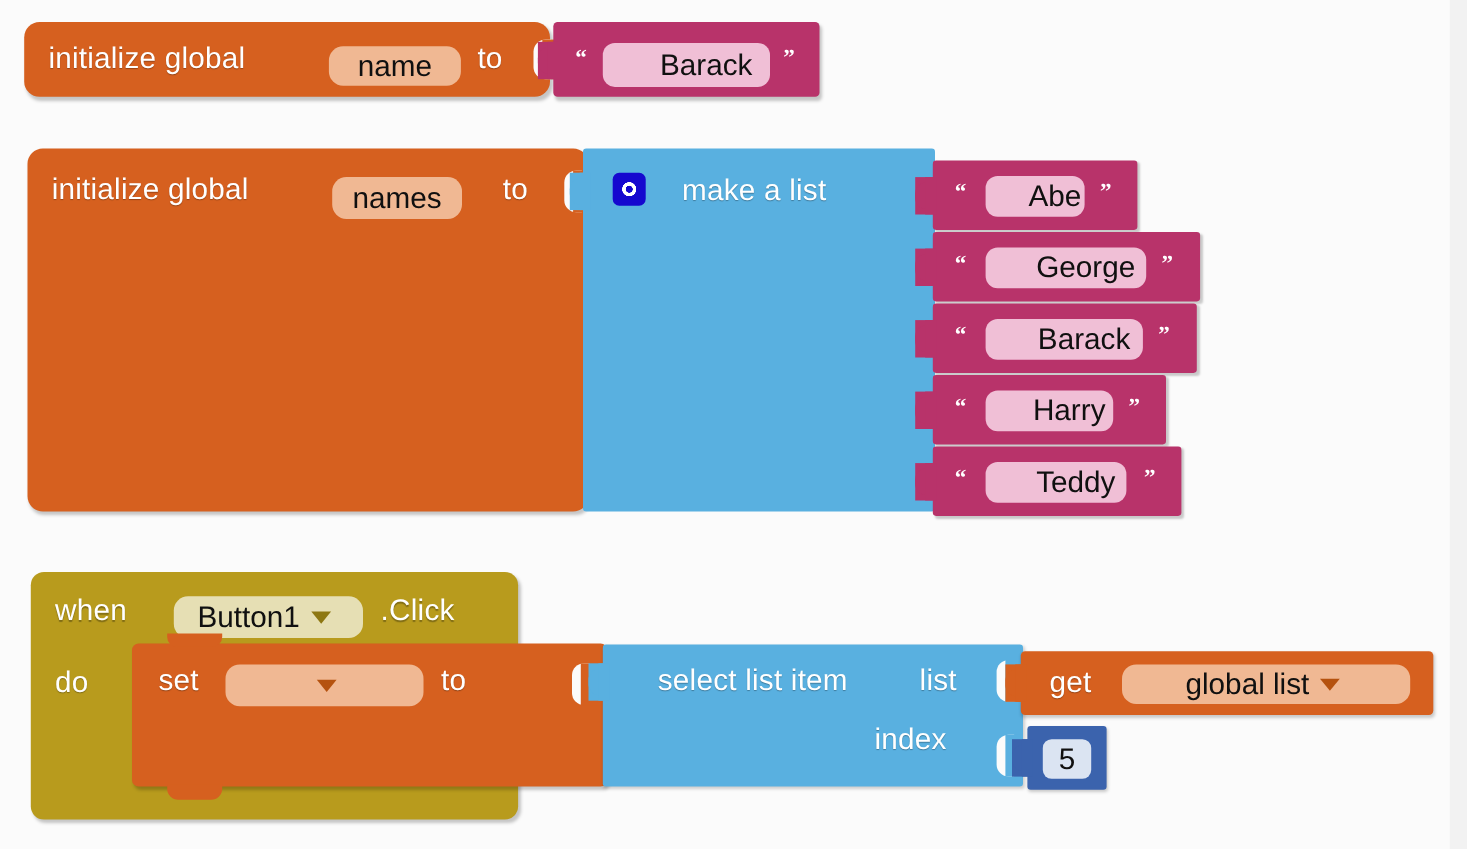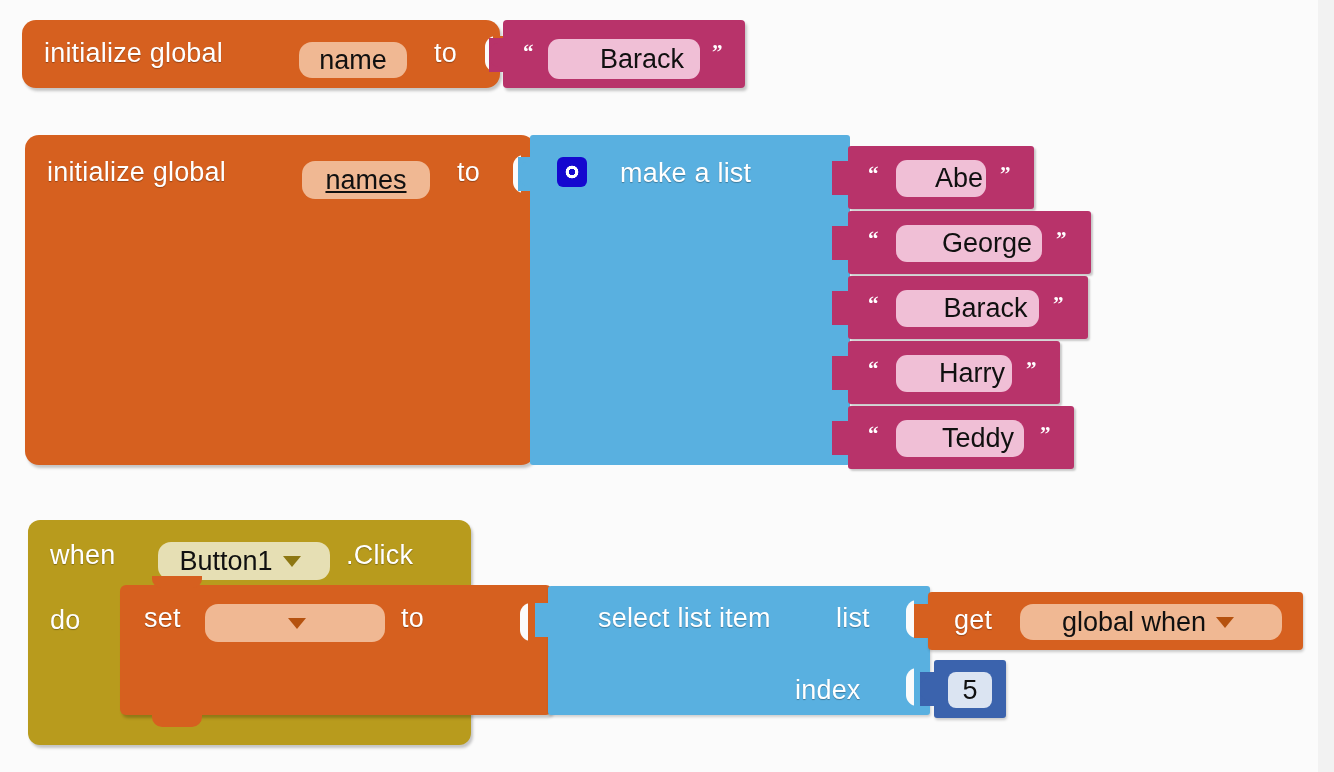--- a/index.html
+++ b/index.html
@@ -71,41 +71,41 @@
 </style>
 </head>
 <body>
 
 <div id="canvas">
 
   <div class="right-gutter"></div>
 
   <div class="blk shadow" style="left:22px;top:20px;width:478px;height:68px;background:#d6601f;border-radius:14px;">
     <div class="lbl" style="left:22px;top:18px;">initialize global</div>
-    <div class="field orangef" style="left:277px;top:22px;width:108px;height:36px;">
+    <div class="field orangef" style="left:277px;top:22px;width:120px;height:36px;">
       <span>name</span>
     </div>
     <div class="lbl" style="left:412px;top:18px;">to</div>
 
     <div style="position:absolute;left:463px;top:16px;width:16px;height:36px;background:#fbfbfb;border-radius:11px 0 0 11px;"></div>
     <div style="position:absolute;left:471px;top:16px;width:12px;height:36px;background:#d6601f;"></div>
   </div>
 
   <div class="blk shadow magenta" style="left:503px;top:20px;width:242px;height:68px;border-radius:4px;">
     <div class="plug magenta" style="left:-14px;top:18px;background:#b8336a;"></div>
     <div class="quote" style="left:20px;top:20px;">“</div>
     <div class="field magentaf" style="left:45px;top:19px;width:152px;height:40px;">
       <span>Barack</span>
     </div>
     <div class="quote" style="left:209px;top:20px;">”</div>
   </div>
 
   <div class="blk shadow" style="left:25px;top:135px;width:510px;height:330px;background:#d6601f;border-radius:14px;">
     <div class="lbl" style="left:22px;top:22px;">initialize global</div>
-    <div class="field orangef" style="left:277px;top:26px;width:128px;height:38px;text-decoration:underline;">
+    <div class="field orangef" style="left:277px;top:26px;width:118px;height:38px;">
       <span>names</span>
     </div>
     <div class="lbl" style="left:432px;top:22px;">to</div>
     <div style="position:absolute;left:488px;top:20px;width:16px;height:38px;background:#fbfbfb;border-radius:11px 0 0 11px;"></div>
     <div style="position:absolute;left:496px;top:20px;width:14px;height:38px;background:#d6601f;"></div>
   </div>
 
   <div class="blk blue" style="left:530px;top:135px;width:320px;height:330px;border-radius:3px;">
     <div class="plug blue" style="left:-12px;top:22px;background:#59b0e0;"></div>
     <div class="gear" style="left:27px;top:22px;">
@@ -180,32 +180,32 @@
     </div>
     <div class="lbl" style="left:281px;top:18px;">to</div>
     <div style="position:absolute;left:400px;top:18px;width:16px;height:38px;background:#fbfbfb;border-radius:11px 0 0 11px;"></div>
     <div style="position:absolute;left:408px;top:18px;width:24px;height:38px;background:#d6601f;"></div>
   </div>
 
   <div class="blk blue" style="left:548px;top:586px;width:382px;height:129px;border-radius:3px;box-shadow:1px 2px 3px rgba(0,0,0,.18);">
     <div class="plug blue" style="left:-13px;top:17px;background:#59b0e0;"></div>
     <div class="lbl" style="left:26px;top:17px;margin-left:24px;">select list item</div>
     <div class="lbl" style="left:288px;top:17px;">list</div>
-    <div class="lbl" style="left:247px;top:89px;">index</div>
+    <div class="lbl" style="left:247px;top:71px;">index</div>
     <div style="position:absolute;left:358px;top:14px;width:16px;height:38px;background:#fbfbfb;border-radius:11px 0 0 11px;"></div>
     <div style="position:absolute;left:366px;top:14px;width:16px;height:38px;background:#59b0e0;"></div>
     <div style="position:absolute;left:358px;top:82px;width:16px;height:38px;background:#fbfbfb;border-radius:11px 0 0 11px;"></div>
     <div style="position:absolute;left:366px;top:82px;width:16px;height:38px;background:#59b0e0;"></div>
   </div>
 
   <div class="blk" style="left:928px;top:592px;width:375px;height:58px;background:#d6601f;border-radius:4px;box-shadow:1px 2px 3px rgba(0,0,0,.20);">
     <div class="plug" style="left:-14px;top:12px;background:#d6601f;"></div>
     <div class="lbl" style="left:26px;top:13px;">get</div>
     <div class="field orangef" style="left:92px;top:12px;width:262px;height:36px;padding:0 10px 0 4px;">
-      <span>global when</span>
+      <span>global list</span>
       <span class="caret"></span>
     </div>
   </div>
 
   <div class="blk navy" style="left:934px;top:660px;width:72px;height:58px;border-radius:3px;box-shadow:1px 2px 3px rgba(0,0,0,.20);">
     <div class="plug navy" style="left:-14px;top:12px;background:#3b63ad;"></div>
     <div class="field navyf" style="left:14px;top:12px;width:44px;height:36px;">
       <span>5</span>
     </div>
   </div>

